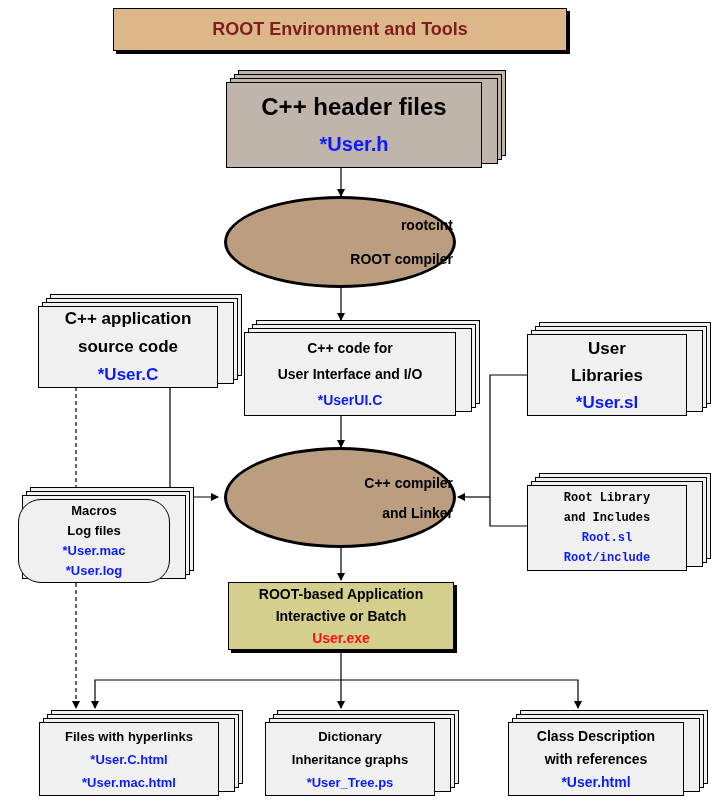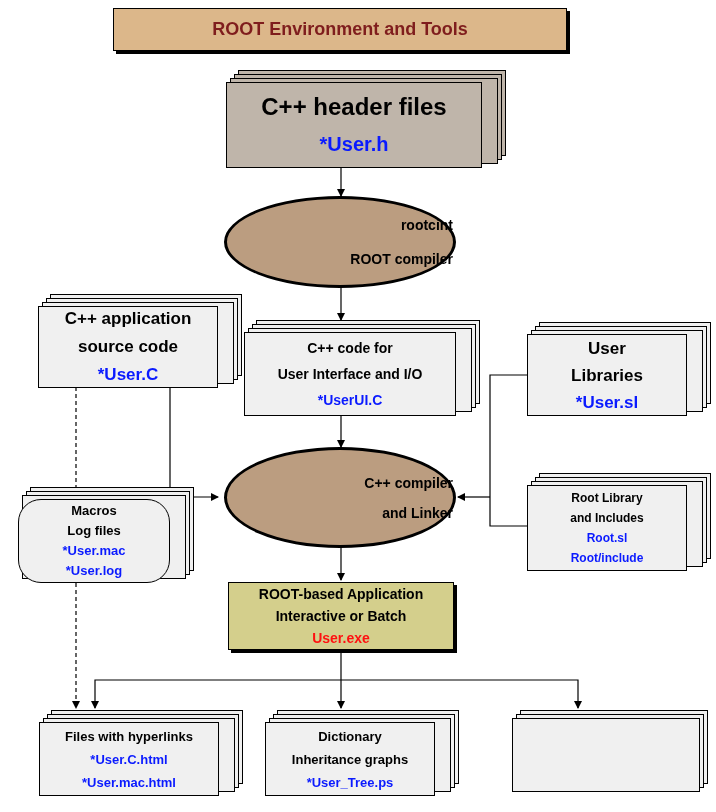--- a/index.html
+++ b/index.html
@@ -109,21 +109,21 @@
 
 <div class="ellipse" style="left:224px;top:447px;width:232px;height:101px;">
   <div style="line-height:30px;">C++ compiler</div>
   <div style="line-height:30px;">and Linker</div>
 </div>
 
 <div class="node stack" style="left:527px;top:473px;width:144px;height:98px;">
   <div class="sheet" style="left:12px;top:0;right:-12px;bottom:12px;"></div>
   <div class="sheet" style="left:8px;top:4px;right:-8px;bottom:8px;"></div>
   <div class="sheet" style="left:4px;top:8px;right:-4px;bottom:4px;"></div>
-  <div class="front" style="top:12px;right:12px;font-size:12px;line-height:20px;">
+  <div class="front" style="top:12px;right:12px;font-size:12px;line-height:20px;font-family:Liberation Mono, monospace;">
     <div>Root Library</div>
     <div>and Includes</div>
     <div class="blue">Root.sl</div>
     <div class="blue">Root/include</div>
   </div>
 </div>
 
 <div class="app-box">
   <div>ROOT-based Application</div>
   <div>Interactive or Batch</div>
@@ -149,13 +149,18 @@
     <div>Dictionary</div>
     <div>Inheritance graphs</div>
     <div class="blue">*User_Tree.ps</div>
   </div>
 </div>
 
 <div class="node stack" style="left:508px;top:710px;width:160px;height:86px;">
   <div class="sheet" style="left:12px;top:0;right:-12px;bottom:12px;"></div>
   <div class="sheet" style="left:8px;top:4px;right:-8px;bottom:8px;"></div>
   <div class="sheet" style="left:4px;top:8px;right:-4px;bottom:4px;"></div>
+  <div class="front" style="top:12px;right:12px;font-size:14px;line-height:23px;">
+    <div>Class Description</div>
+    <div>with references</div>
+    <div class="blue">*User.html</div>
+  </div>
 </div>
 
 </body></html>

